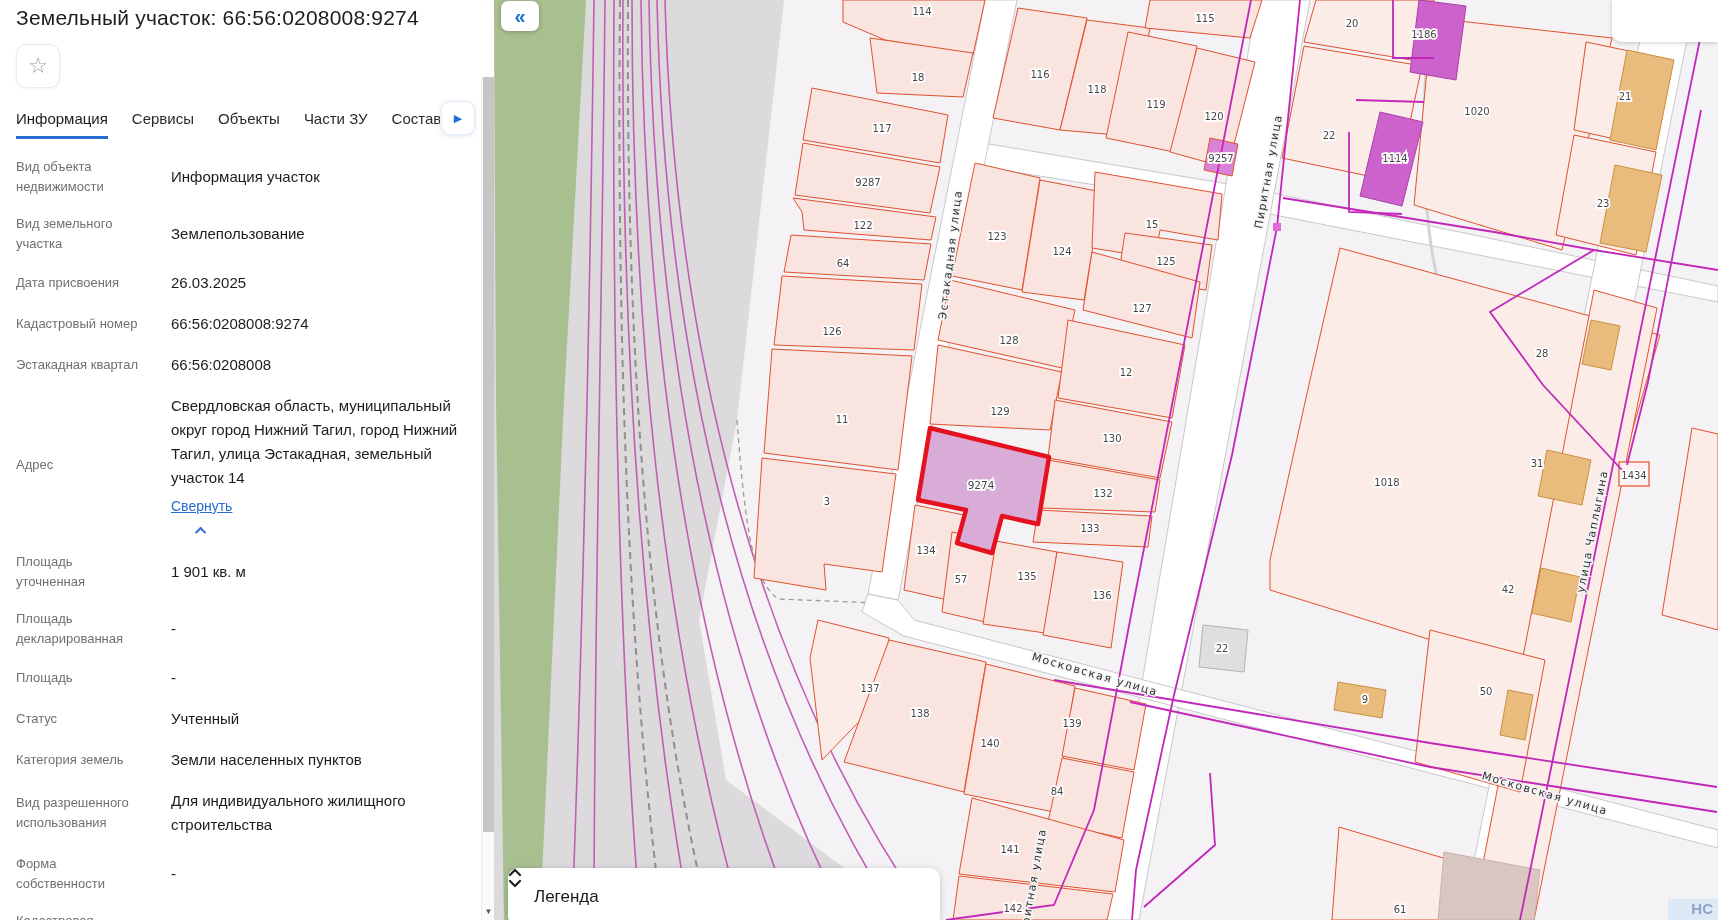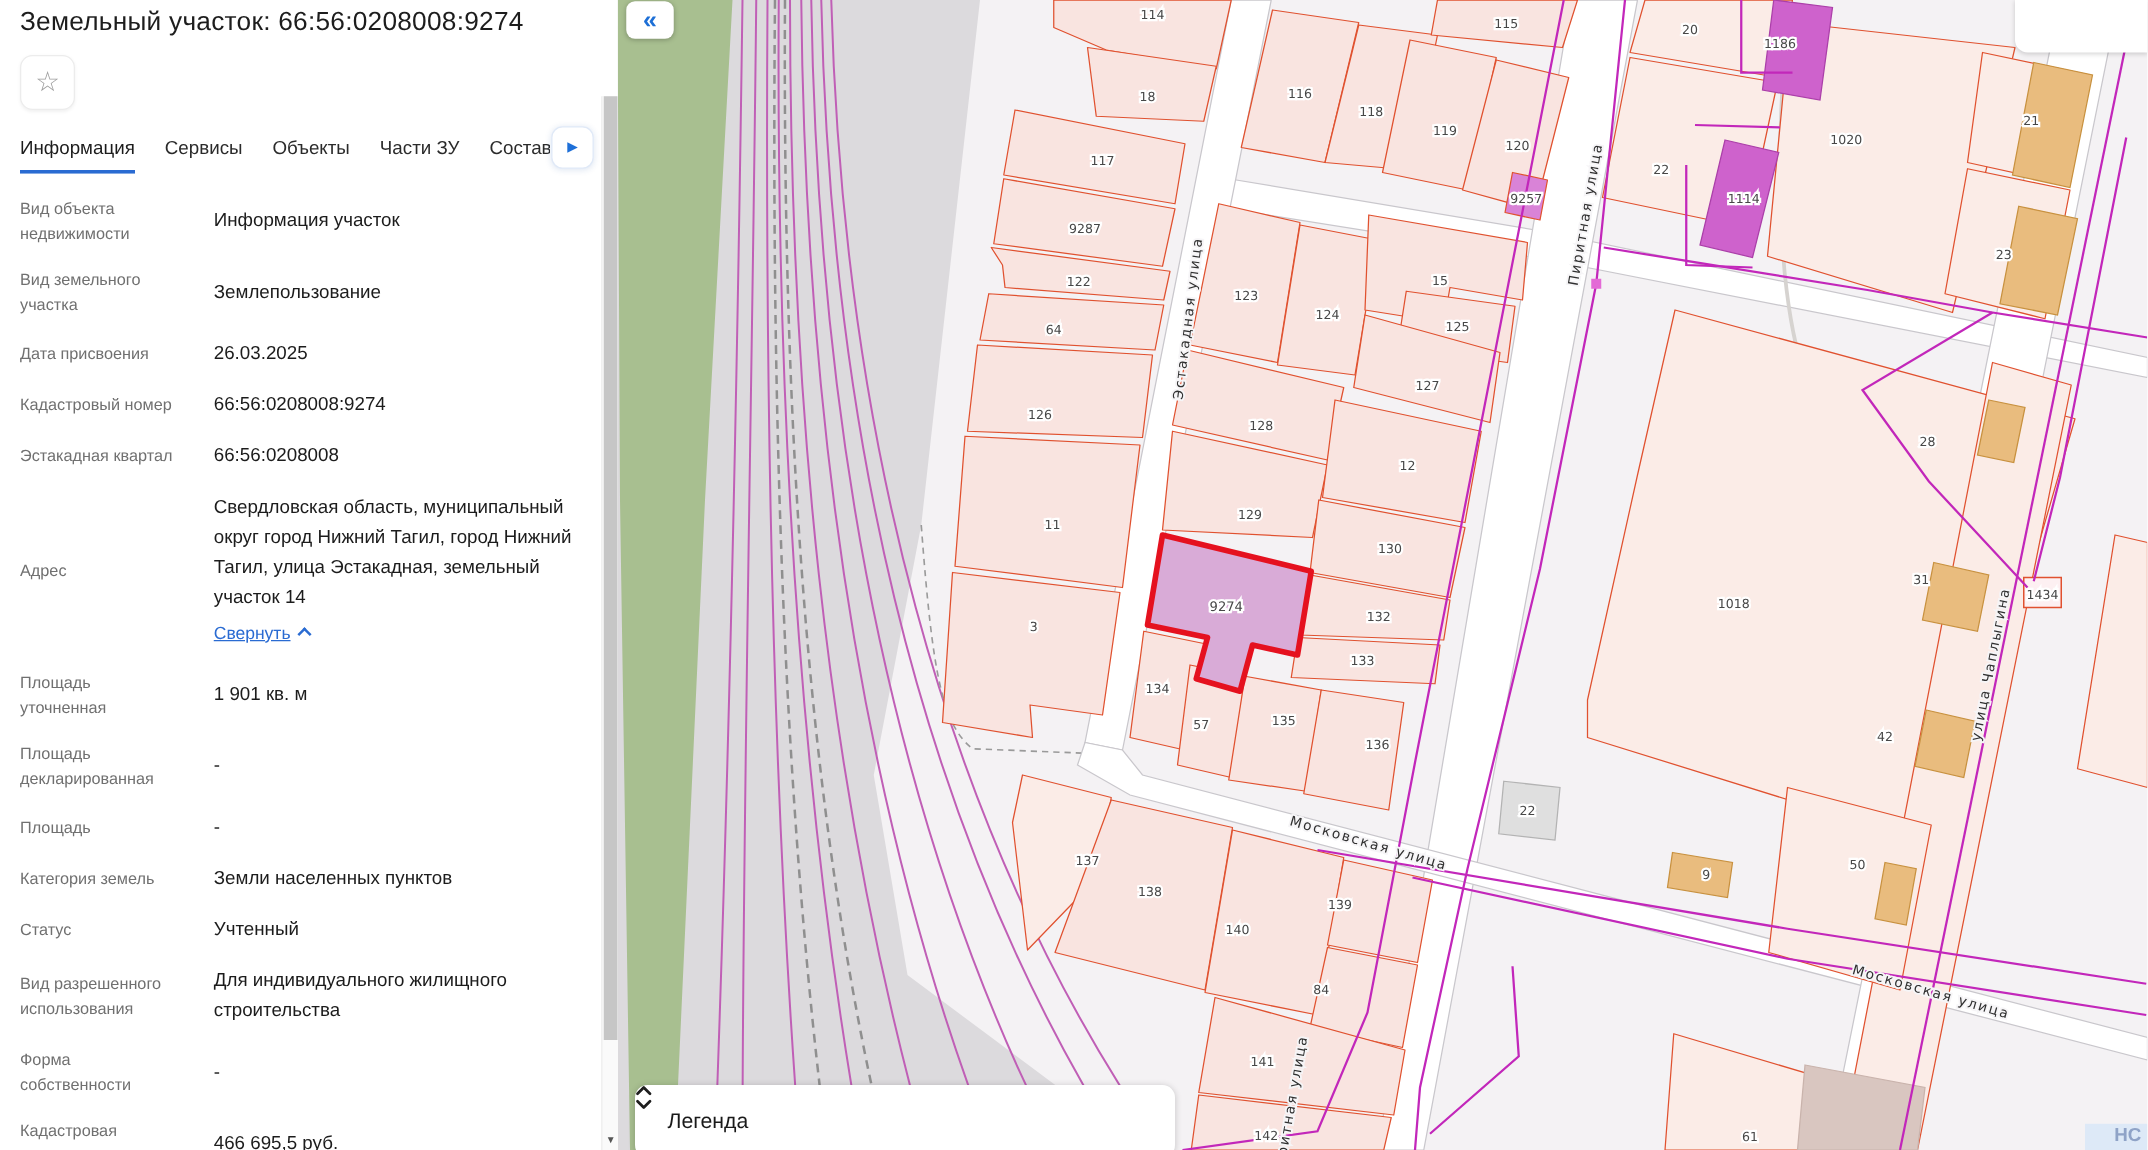--- a/index.html
+++ b/index.html
@@ -20,21 +20,21 @@
   .tab.active{border-bottom-color:#2a6bd2;color:#1c1c1c;}
   .tab-arrow-btn{position:absolute;top:101px;right:19px;width:34px;height:34px;background:#fff;
        border:1px solid #e0e9f7;border-radius:9px;box-shadow:0 1px 5px rgba(30,80,160,.15);
        cursor:pointer;display:flex;align-items:center;justify-content:center;z-index:6;}
   .tab-arrow-btn .tri{color:#1e6fd8;font-size:11px;line-height:1;}
   .rows{padding:0 10px 0 16px;margin-top:18px;}
   .frow{display:flex;margin-bottom:17px;align-items:center;}
   .flabel{flex:0 0 128px;margin-right:27px;font-size:13px;line-height:20px;color:#707070;}
   .fvalue{flex:1;font-size:15px;line-height:24px;color:#1c1c1c;}
   .addr-link{display:inline-flex;align-items:center;gap:9px;margin-top:4px;color:#2a6bd2;
-       font-size:14px;text-decoration:underline;cursor:pointer;}
+       font-size:14px;text-decoration:underline;cursor:pointer;flex-direction:column;}
   .chev-up{display:inline-block;width:8px;height:8px;border-left:2px solid #2a6bd2;
        border-top:2px solid #2a6bd2;transform:rotate(45deg) translateY(2px);}
   
   .sbar{position:absolute;top:77px;right:0;width:13px;height:843px;background:#fafafa;
         border-left:1px solid #ededed;cursor:pointer;}
   .sthumb{position:absolute;top:0;left:1px;width:11px;height:755px;background:#c6c6c6;}
   .sarrow{position:absolute;bottom:4px;left:0;width:13px;text-align:center;font-size:8px;color:#555;}
   
   .map{position:relative;width:1224px;height:920px;flex:0 0 1224px;background:#f4f2f4;overflow:hidden;}
   .map svg{position:absolute;left:0;top:0;}
@@ -102,26 +102,26 @@
           </div>
           <div class="frow">
             <div class="flabel">Площадь декларированная</div>
             <div class="fvalue"><span>-</span></div>
           </div>
           <div class="frow">
             <div class="flabel">Площадь</div>
             <div class="fvalue"><span>-</span></div>
           </div>
           <div class="frow">
+            <div class="flabel">Статус</div>
+            <div class="fvalue"><span>Учтенный</span></div>
+          </div>
+          <div class="frow">
             <div class="flabel">Категория земель</div>
             <div class="fvalue"><span>Земли населенных пунктов</span></div>
-          </div>
-          <div class="frow">
-            <div class="flabel">Статус</div>
-            <div class="fvalue"><span>Учтенный</span></div>
           </div>
           <div class="frow">
             <div class="flabel">Вид разрешенного использования</div>
             <div class="fvalue"><span>Для индивидуального жилищного строительства</span></div>
           </div>
           <div class="frow">
             <div class="flabel">Форма собственности</div>
             <div class="fvalue"><span>-</span></div>
           </div>
           <div class="frow">

